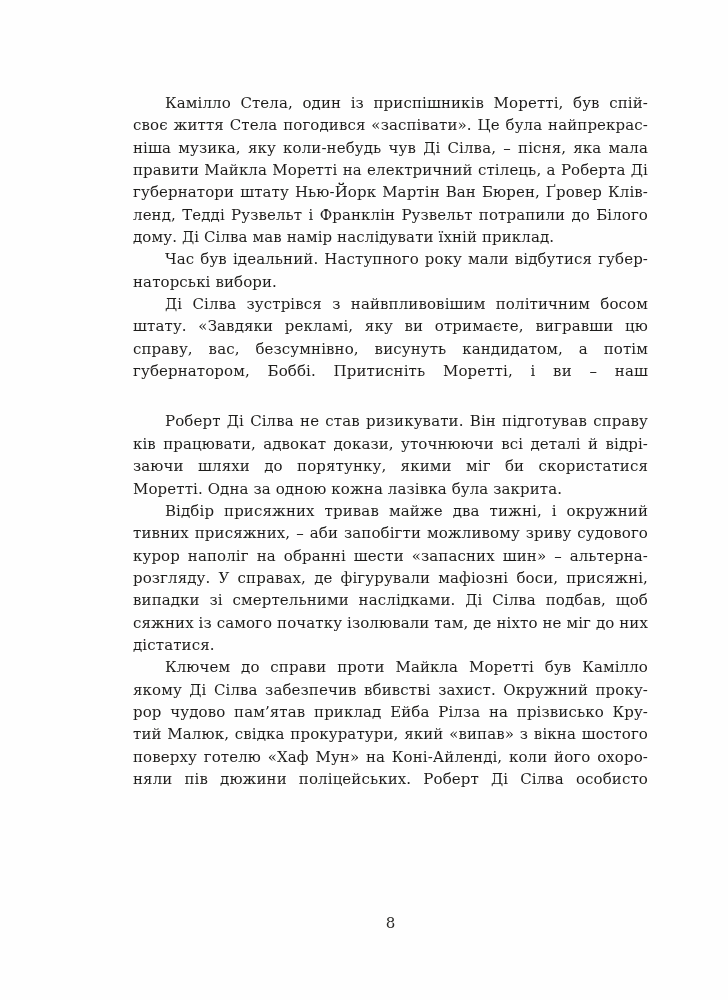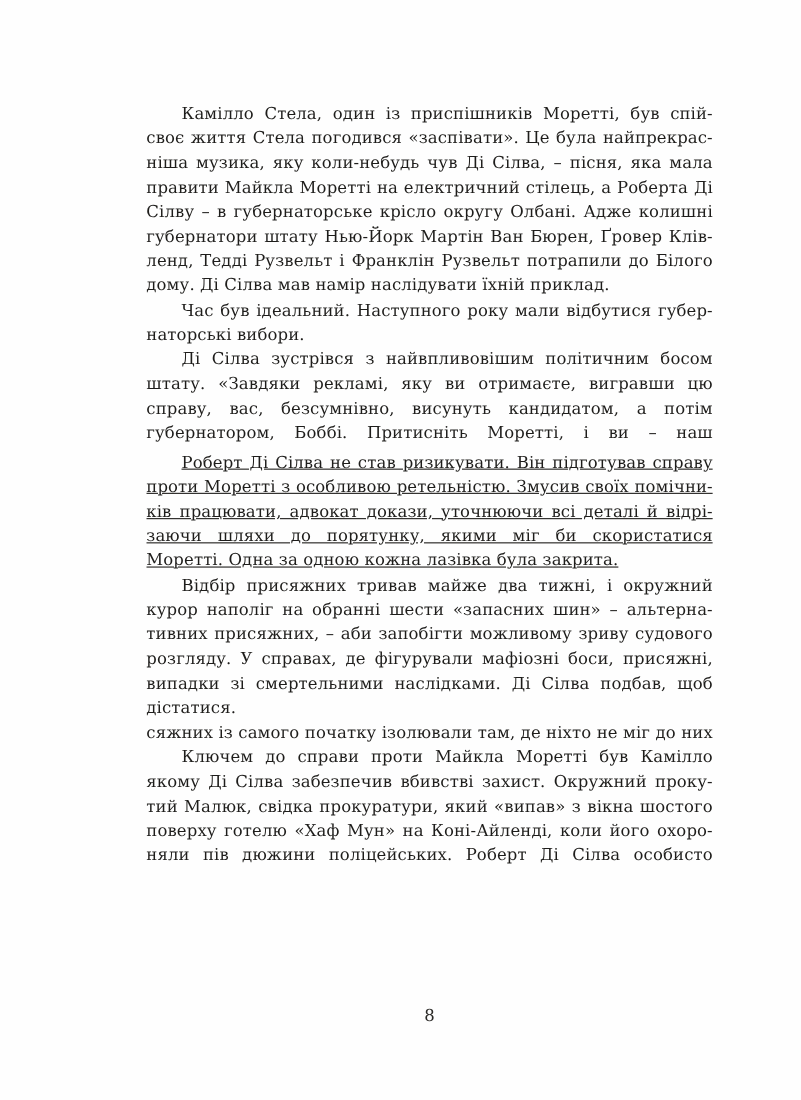--- a/index.html
+++ b/index.html
@@ -17,21 +17,21 @@
   .text-block {
     position: absolute;
     left: 133px; top: 92px;
     width: 515px;
     font-size: 15px;
     line-height: 22.35px;
     color: #1e1d1b;
     letter-spacing: 0.1px;
   }
   .paragraph { margin: 0; }
-  .paragraph.gap-before { margin-top: 4px; text-decoration: underline; }
+  .paragraph.gap-before { margin-top: 28px; }
   .line {
     text-align: justify;
     white-space: normal;
     height: 22.35px;
     overflow: hidden;
   }
   
   .line.fill { text-align-last: justify; }
   .line.indent { text-indent: 32px; }
   .folio {
@@ -47,53 +47,52 @@
 </head>
 <body>
 
 <main class="page">
   <section class="text-block">
       <div class="paragraph">
         <div class="line fill indent">Камілло Стела, один із приспішників Моретті, був спій-</div>
         <div class="line fill">своє життя Стела погодився «заспівати». Це була найпрекрас-</div>
         <div class="line fill">ніша музика, яку коли-небудь чув Ді Сілва, – пісня, яка мала</div>
         <div class="line fill">правити Майкла Моретті на електричний стілець, а Роберта Ді</div>
-        <div class="line fill">Сілву – в губернаторське крісло округу Олбані. Адже колишні</div>
         <div class="line fill">губернатори штату Нью-Йорк Мартін Ван Бюрен, Ґровер Клів-</div>
         <div class="line fill">ленд, Тедді Рузвельт і Франклін Рузвельт потрапили до Білого</div>
         <div class="line">дому. Ді Сілва мав намір наслідувати їхній приклад.</div>
       </div>
       <div class="paragraph">
         <div class="line fill indent">Час був ідеальний. Наступного року мали відбутися губер-</div>
         <div class="line">наторські вибори.</div>
       </div>
       <div class="paragraph">
         <div class="line fill indent">Ді Сілва зустрівся з найвпливовішим політичним босом</div>
         <div class="line fill">штату. «Завдяки рекламі, яку ви отримаєте, вигравши цю</div>
         <div class="line fill">справу, вас, безсумнівно, висунуть кандидатом, а потім оберуть</div>
         <div class="line">губернатором, Боббі. Притисніть Моретті, і ви – наш кандидат.»</div>
       </div>
       <div class="paragraph gap-before">
         <div class="line fill indent">Роберт Ді Сілва не став ризикувати. Він підготував справу</div>
-        <div class="line fill">проти Моретті з особливою ретельністю. Змусив своїх помічни-</div>
         <div class="line fill">ків працювати, адвокат докази, уточнюючи всі деталі й відрі-</div>
         <div class="line fill">заючи шляхи до порятунку, якими міг би скористатися адвокат</div>
         <div class="line">Моретті. Одна за одною кожна лазівка була закрита.</div>
       </div>
       <div class="paragraph">
         <div class="line fill indent">Відбір присяжних тривав майже два тижні, і окружний про-</div>
+        <div class="line fill">тивних присяжних, – аби запобігти можливому зриву судового</div>
         <div class="line fill">курор наполіг на обранні шести «запасних шин» – альтерна-</div>
-        <div class="line fill">тивних присяжних, – аби запобігти можливому зриву судового</div>
         <div class="line fill">розгляду. У справах, де фігурували мафіозні боси, присяжні, як</div>
         <div class="line fill">випадки зі смертельними наслідками. Ді Сілва подбав, щоб при-</div>
+        <div class="line fill">сяжних із самого початку ізолювали там, де ніхто не міг до них</div>
         <div class="line">дістатися.</div>
-        <div class="line fill">сяжних із самого початку ізолювали там, де ніхто не міг до них</div>
       </div>
       <div class="paragraph">
         <div class="line fill indent">Ключем до справи проти Майкла Моретті був Камілло Стела,</div>
         <div class="line fill">якому Ді Сілва забезпечив вбивстві захист. Окружний проку-</div>
+        <div class="line fill">рор чудово пам’ятав приклад Ейба Рілза на прізвисько Кру-</div>
         <div class="line fill">тий Малюк, свідка прокуратури, який «випав» з вікна шостого</div>
         <div class="line fill">поверху готелю «Хаф Мун» на Коні-Айленді, коли його охоро-</div>
         <div class="line">няли пів дюжини поліцейських. Роберт Ді Сілва особисто підби-</div>
       </div>
     </section>
   <div class="folio">8</div>
 </main>
 
 </body></html>

